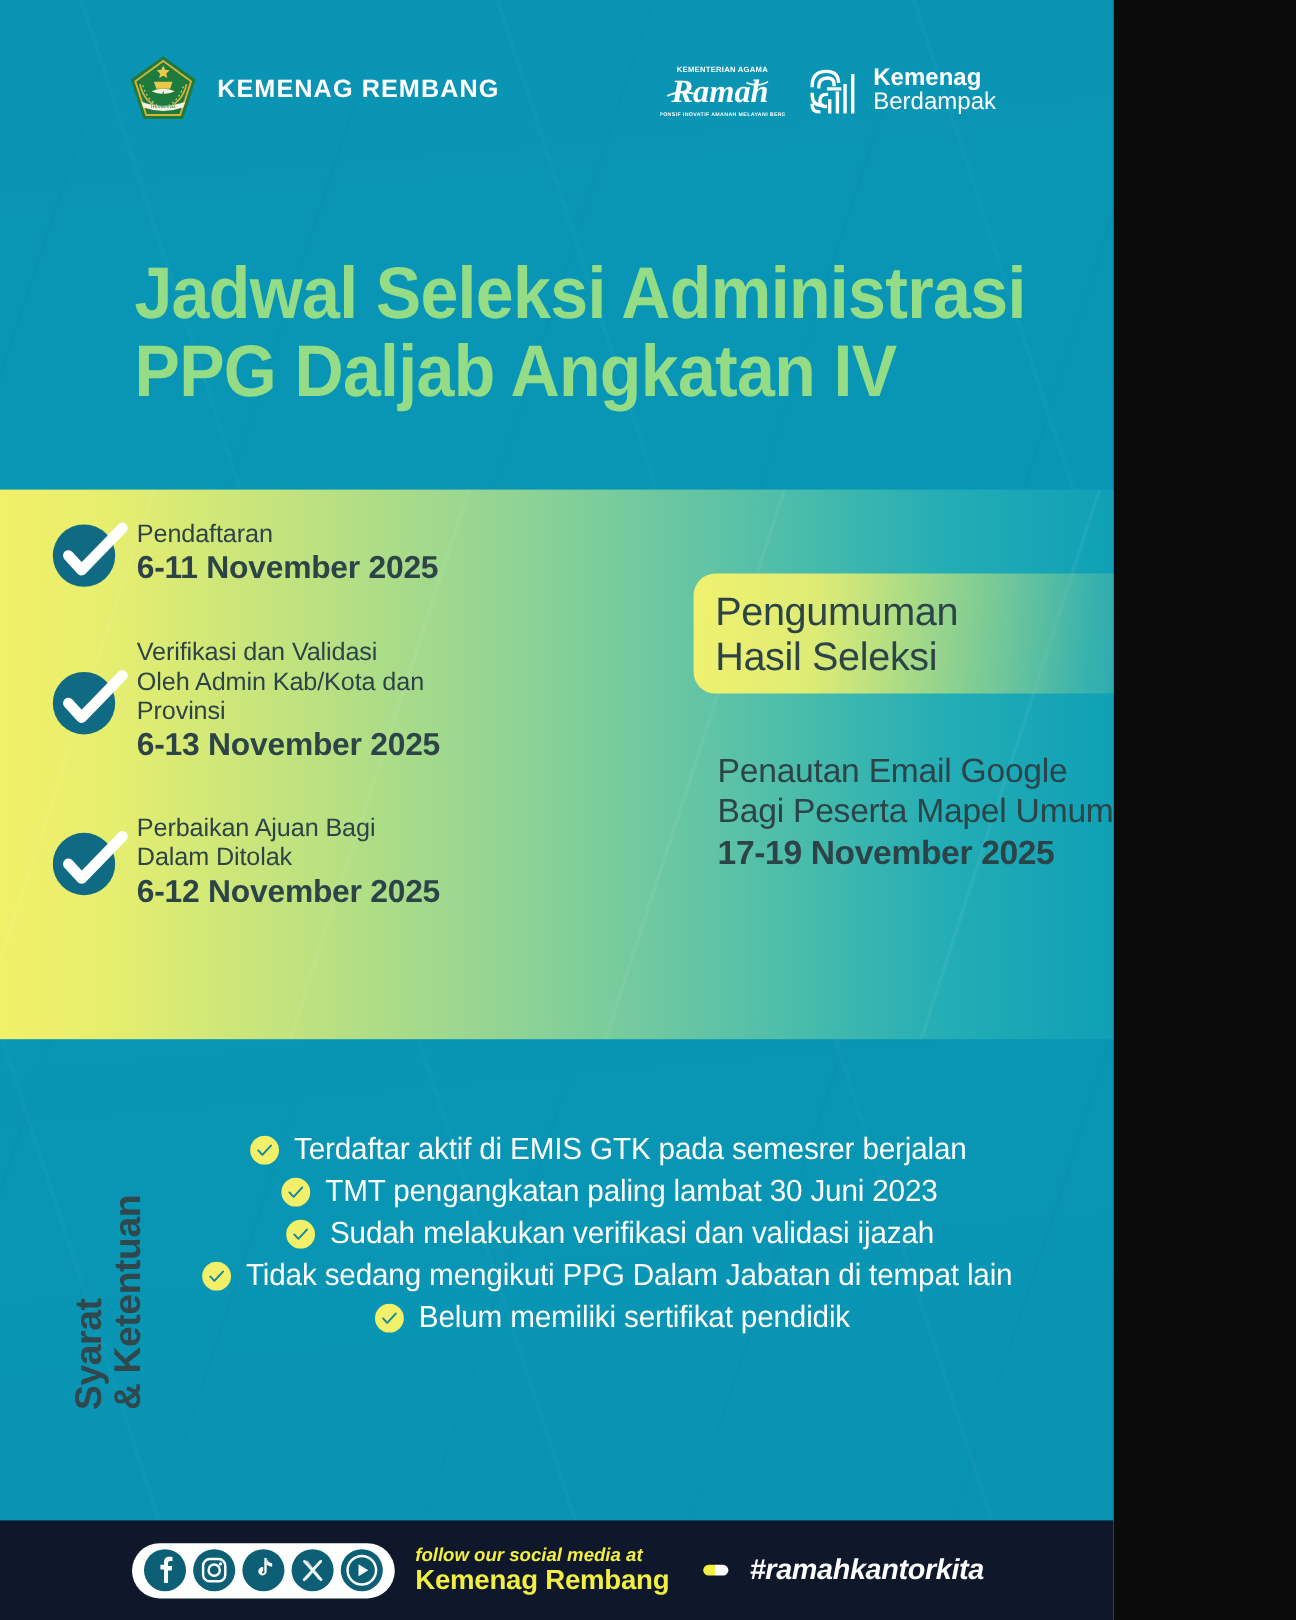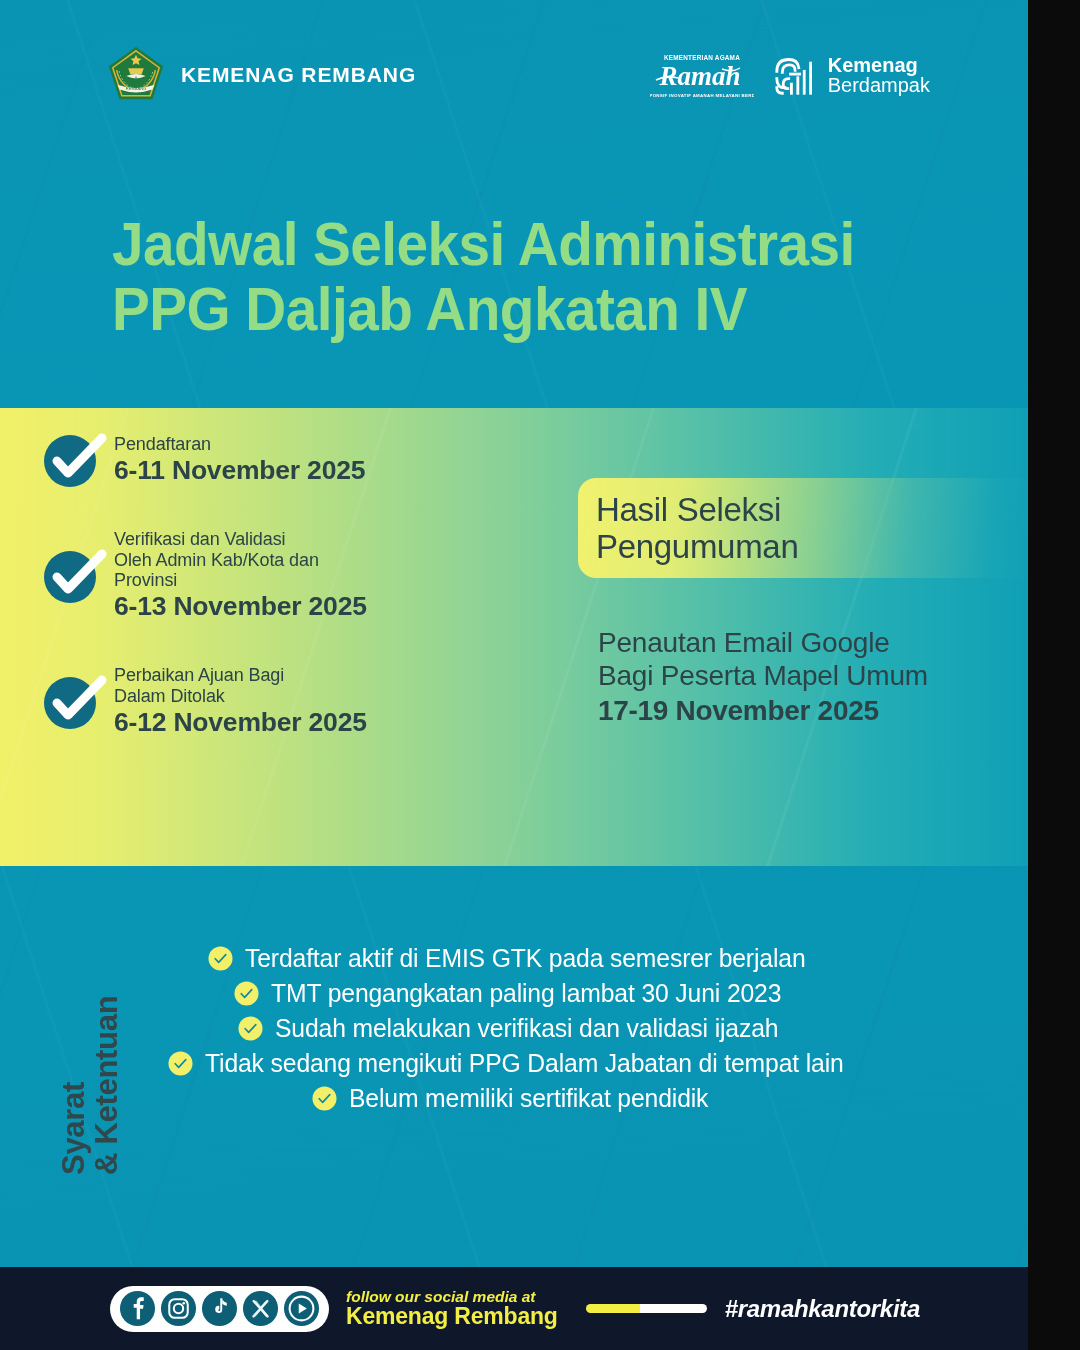--- a/index.html
+++ b/index.html
@@ -4,21 +4,21 @@
 <style>
   * { margin:0; padding:0; box-sizing:border-box; }
   html,body { background:#0b0b0b; }
   body {
     font-family:"Liberation Sans", sans-serif;
     -webkit-font-smoothing:antialiased;
   }
 
   .poster {
     position:relative;
-    width:1028px;
+    width:928px;
     height:1350px;
     overflow:hidden;
     background:#0a94b4;
     padding-left:44px;
   }
 
   
   .bg-base {
     position:absolute; inset:0;
     background:linear-gradient(175deg,#0a94b4 0%,#0897b6 45%,#0a93b2 100%);
@@ -114,21 +114,21 @@
     position:absolute; left:44px; top:434px; width:520px; z-index:6;
   }
   .sched-item {
     display:flex; align-items:center; gap:18px;
     margin-bottom:42px;
   }
   .check-badge { position:relative; width:52px; height:52px; flex:0 0 52px; }
   .check-badge svg { position:absolute; left:-4px; top:-9px; width:72px; height:70px; overflow:visible; }
   .sched-text { color:#2c4448; }
   .sched-label {
-    font-size:18px; line-height:1.16; font-weight:normal; letter-spacing:-.1px;
+    font-size:21px; line-height:1.16; font-weight:normal; letter-spacing:-.1px;
   }
   .sched-date {
     font-size:26.5px; line-height:1.2; font-weight:bold; letter-spacing:-.2px;
   }
 
   
   .sched-right {
     position:absolute; left:578px; top:478px; width:460px; z-index:6;
   }
   .highlight-card {
@@ -314,22 +314,22 @@
         <div class="sched-label" style="white-space:pre-line">Perbaikan Ajuan Bagi
 Dalam Ditolak</div>
         <div class="sched-date">6-12 November 2025</div>
       </div>
     </div>
 
   </div>
 
   <div class="sched-right">
     <div class="highlight-card">
+      <div class="hl-line">Pengumuman</div>
       <div class="hl-line">Hasil Seleksi</div>
-      <div class="hl-line">Pengumuman</div>
     </div>
     <div class="subinfo">
       <div class="sub-line">Penautan Email Google</div>
       <div class="sub-line">Bagi Peserta Mapel Umum</div>
       <div class="sub-date">17-19 November 2025</div>
     </div>
   </div>
 
   <div class="syarat-rot">
     <div>Syarat</div>

